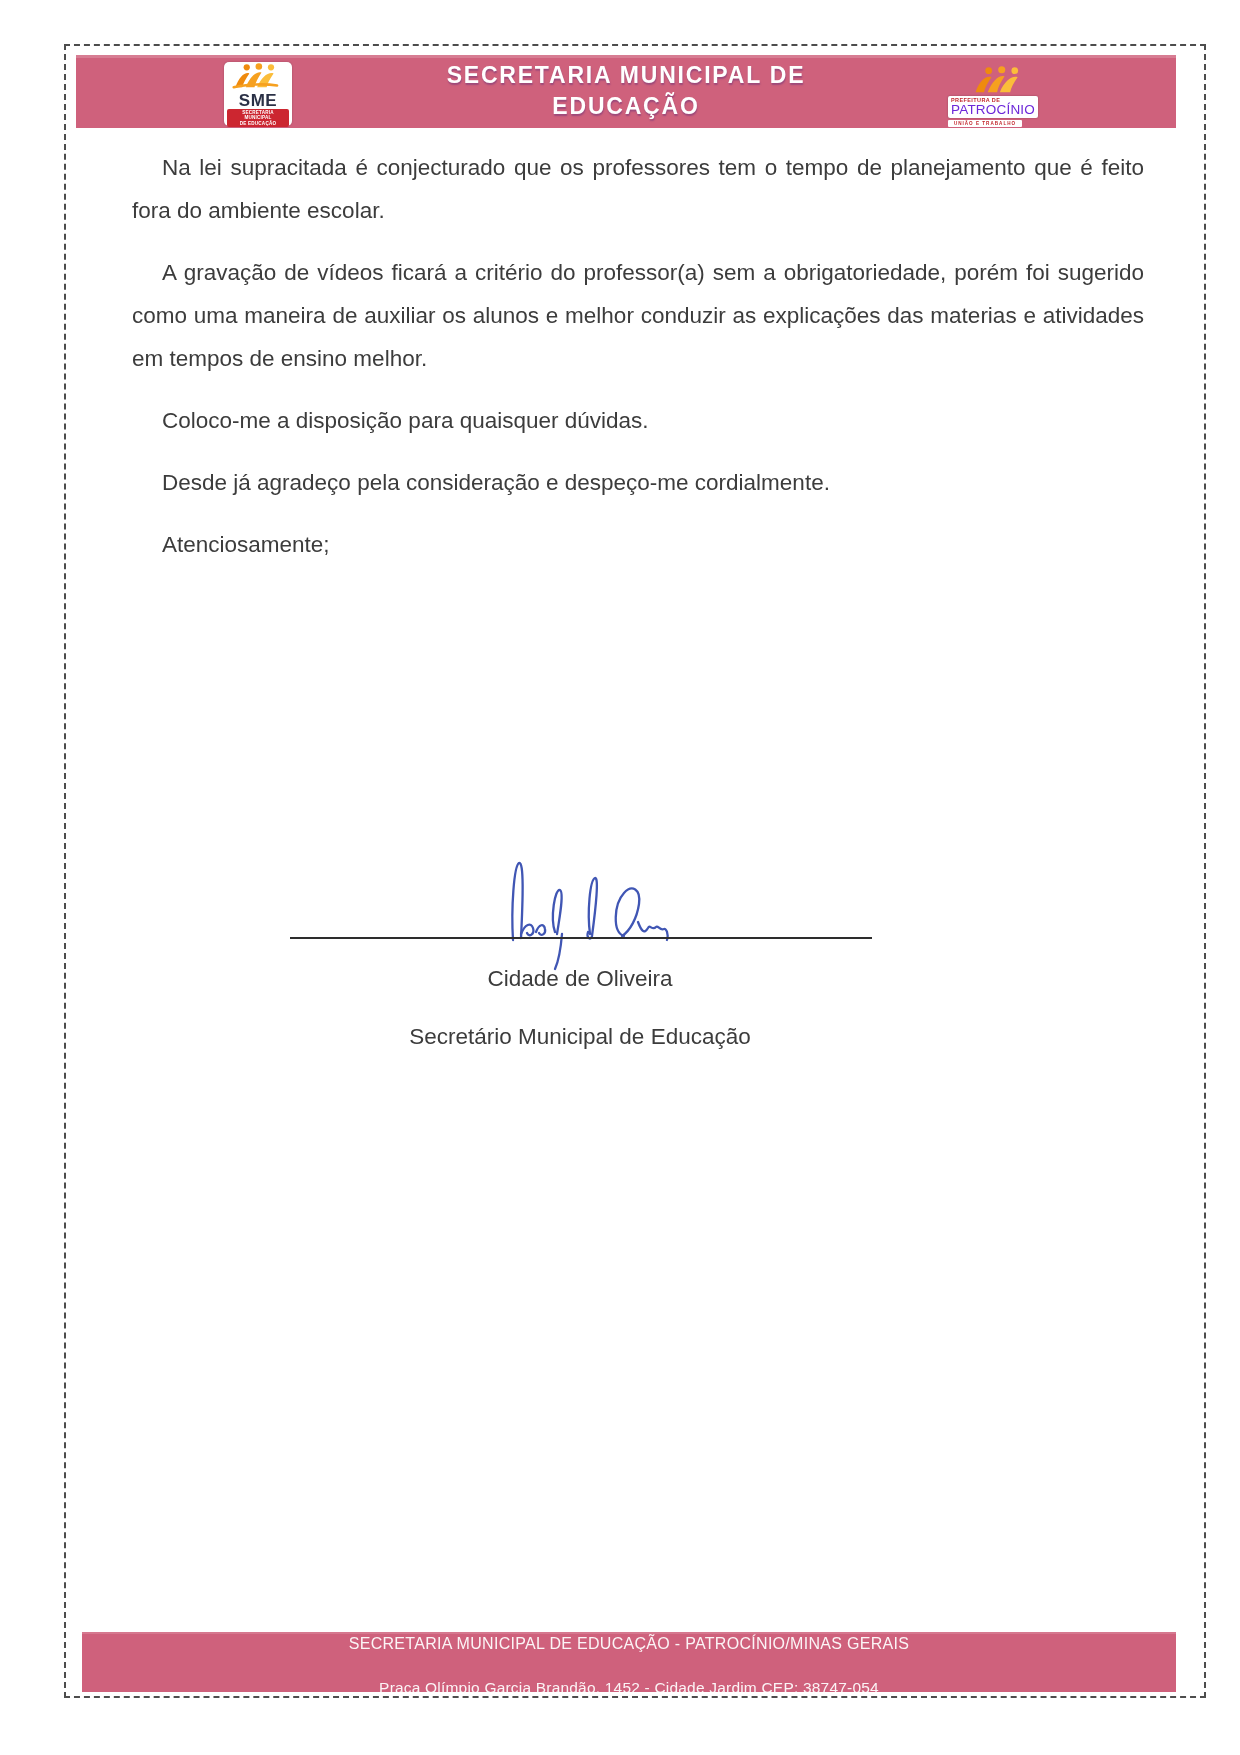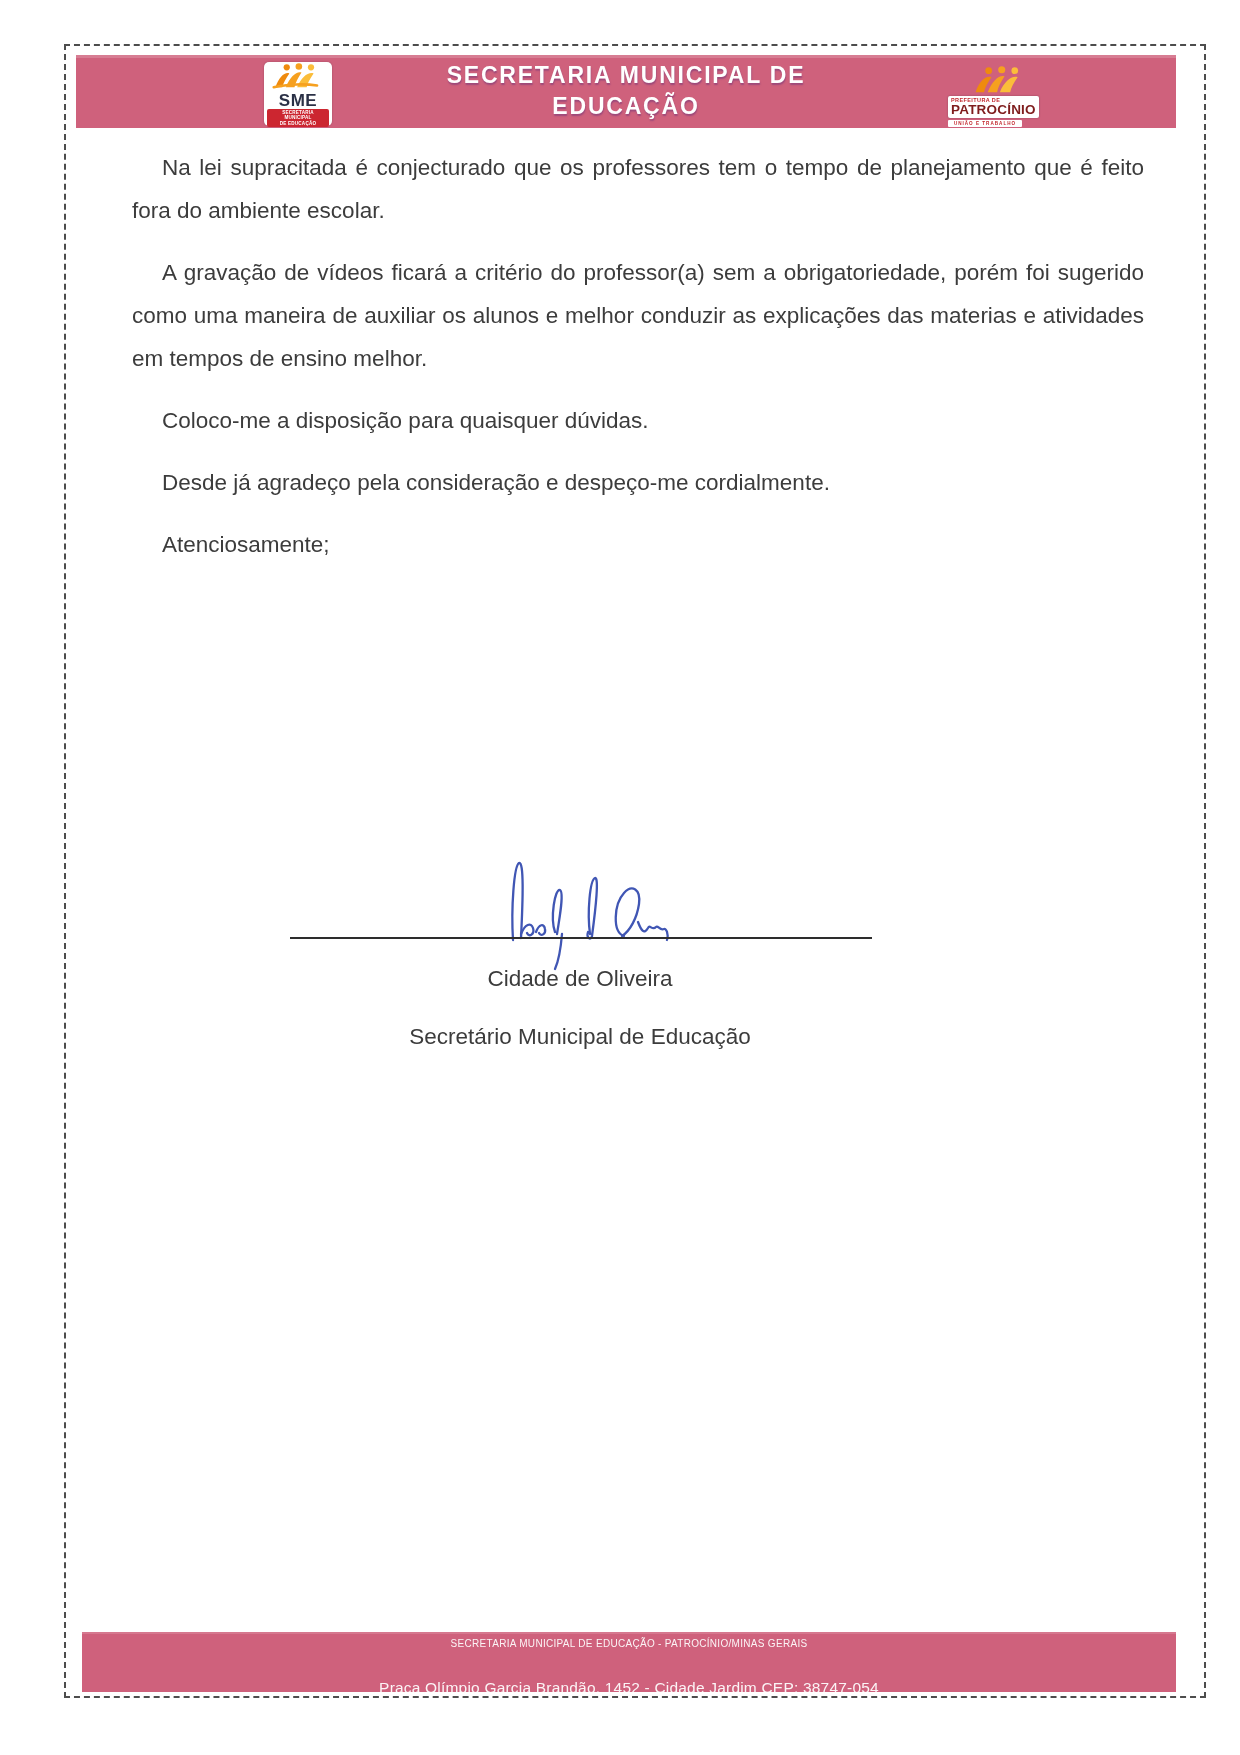--- a/index.html
+++ b/index.html
@@ -23,42 +23,41 @@
     letter-spacing:1.8px;
     text-shadow:0.5px 1.5px 1.5px rgba(95,45,120,0.45);
     white-space:nowrap;
   }
   
   .sme-logo{
     position:absolute;left:148px;top:7px;width:64px;height:62px;
     background:#ffffff;border-radius:5px;padding:1px 2px;
     display:flex;flex-direction:column;align-items:center;
     box-shadow:0 0 2px rgba(0,0,0,0.25);
-    margin-left:40px;
   }
   .sme-acronym{
     font-weight:800;font-size:17px;line-height:15px;color:#2b3146;
     letter-spacing:0.5px;
   }
   .sme-ribbon{
     margin-top:1px;background:#cc2630;color:#ffffff;border-radius:2px;
     font-size:4.6px;line-height:5.4px;font-weight:700;text-align:center;
     padding:1px 2px;width:58px;letter-spacing:0.2px;
   }
   
   .pat-logo{
     position:absolute;left:872px;top:14px;width:80px;height:58px;
   }
   .pat-figures{position:absolute;right:2px;top:-4px;}
   .pat-box{
     position:absolute;left:0;bottom:9px;background:#ffffff;border-radius:2px;
     padding:1px 3px 1px 3px;box-shadow:0 0 2px rgba(0,0,0,0.3);
   }
   .pat-pref{font-size:5.5px;font-weight:700;color:#c2252b;letter-spacing:0.4px;line-height:6px;}
-  .pat-name{font-size:13.5px;font-weight:700;color:#7f1d1d;letter-spacing:0.2px;line-height:14px;}
+  .pat-name{font-size:13.5px;font-weight:400;color:#6d28d9;letter-spacing:0.2px;line-height:14px;}
   .pat-sub{
     position:absolute;left:0;bottom:0;width:74px;text-align:center;
     font-size:4.6px;font-weight:700;color:#c2252b;letter-spacing:1px;
     background:#ffffff;border-radius:1px;line-height:7px;
   }
   
   .body-text{
     position:absolute;left:132px;top:146px;width:1012px;
     font-size:22.5px;line-height:43px;color:#3c3c3c;text-align:justify;
   }
@@ -76,21 +75,21 @@
   .sig-role{
     position:absolute;left:280px;top:1024px;width:600px;text-align:center;
     font-size:22.5px;color:#3c3c3c;
   }
   
   .footer-band{
     position:absolute;left:82px;top:1632px;width:1094px;height:60px;
     background:#cf617c;text-align:center;color:rgba(255,255,255,0.93);
     box-shadow:inset 0 2px 0 rgba(255,255,255,0.15);
   }
-  .footer-line1{font-size:10px;line-height:20px;margin-top:2px;letter-spacing:0.3px;}
+  .footer-line1{font-size:16px;line-height:20px;margin-top:2px;letter-spacing:0.3px;}
   .footer-line2{font-size:15.5px;line-height:19px;letter-spacing:0.2px;margin-top:24px;}
   .footer-line3{font-size:15.5px;line-height:19px;letter-spacing:0.2px;}
 </style>
 </head>
 <body>
 
 <div class="page">
 
   <div class="border-frame"></div>
 

